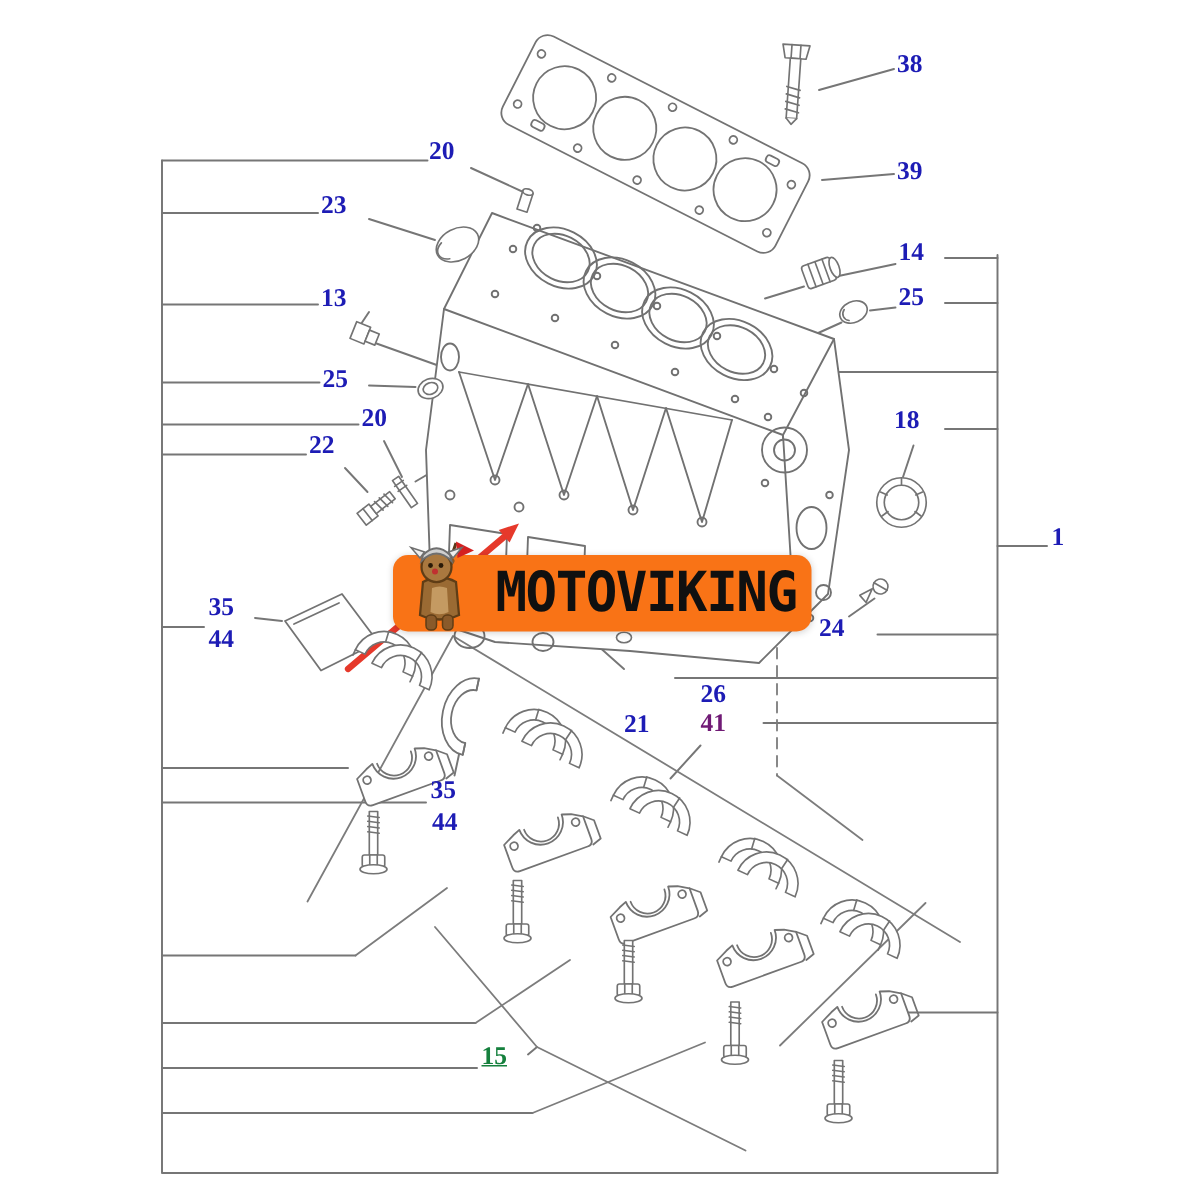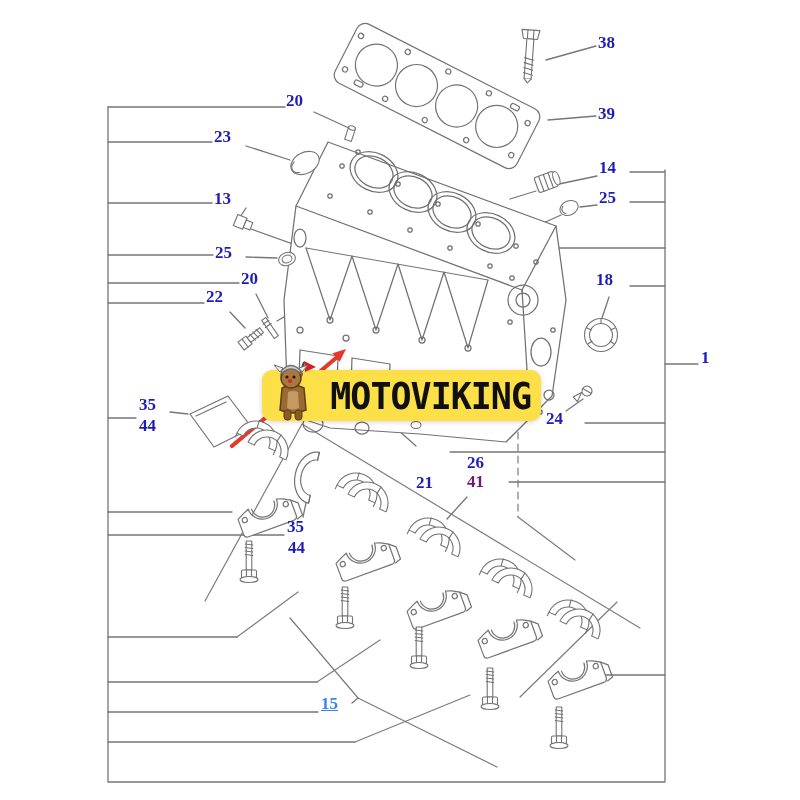--- a/index.html
+++ b/index.html
@@ -1,21 +1,21 @@
 <!DOCTYPE html>
 <html><head>
 <meta charset="utf-8">
 <style>
   html,body{margin:0;padding:0;background:#ffffff;}
   #stage{position:relative;width:800px;height:800px;background:#ffffff;overflow:hidden;
          font-family:"Liberation Serif", serif;}
   #art{position:absolute;left:0;top:0;}
   .label{position:absolute;font-weight:bold;font-size:17px;line-height:1;
          font-family:"Liberation Serif", serif;letter-spacing:0px;white-space:nowrap;}
-  #logo{position:absolute;left:262px;top:370px;width:279px;height:51px;background:#fde047;
+  #logo{position:absolute;left:262px;top:370px;width:279px;height:51px;background:#f97316;
         border-radius:10px;box-shadow:0 1px 5px rgba(0,0,0,0.18);display:flex;align-items:center;
         justify-content:flex-end;padding-right:10px;box-sizing:border-box;}
   #logo-text{font-family:"DejaVu Sans Mono", monospace;font-weight:900;font-size:35px;
              color:#101010;letter-spacing:-1px;transform:scaleY(1.05);}
   #mascot{position:absolute;left:2px;top:-12px;}
 </style>
 </head>
 <body>
 
 <div id="stage">
@@ -377,16 +377,16 @@
       <div class="label" style="left: 596px; top: 271px; color: rgb(29, 28, 181);">18</div>
       <div class="label" style="left: 701px; top: 349px; color: rgb(29, 28, 181);">1</div>
       <div class="label" style="left: 139px; top: 396px; color: rgb(29, 28, 181);">35</div>
       <div class="label" style="left: 139px; top: 417px; color: rgb(29, 28, 181);">44</div>
       <div class="label" style="left: 546px; top: 410px; color: rgb(29, 28, 181);">24</div>
       <div class="label" style="left: 416px; top: 438px; color: rgb(29, 28, 181); margin-top: 36px;">21</div>
       <div class="label" style="left: 467px; top: 454px; color: rgb(29, 28, 181);">26</div>
       <div class="label" style="left: 467px; top: 473px; color: #701a75;">41</div>
       <div class="label" style="left: 287px; top: 518px; color: rgb(29, 28, 181);">35</div>
       <div class="label" style="left: 288px; top: 539px; color: rgb(29, 28, 181);">44</div>
-      <div class="label" style="left: 321px; top: 695px; color: #3b82f6; text-decoration: underline;">15</div>
+      <div class="label" style="left: 321px; top: 695px; color: #15803d; text-decoration: underline;">15</div>
     </div>
 
 </div>
 
 </body></html>

